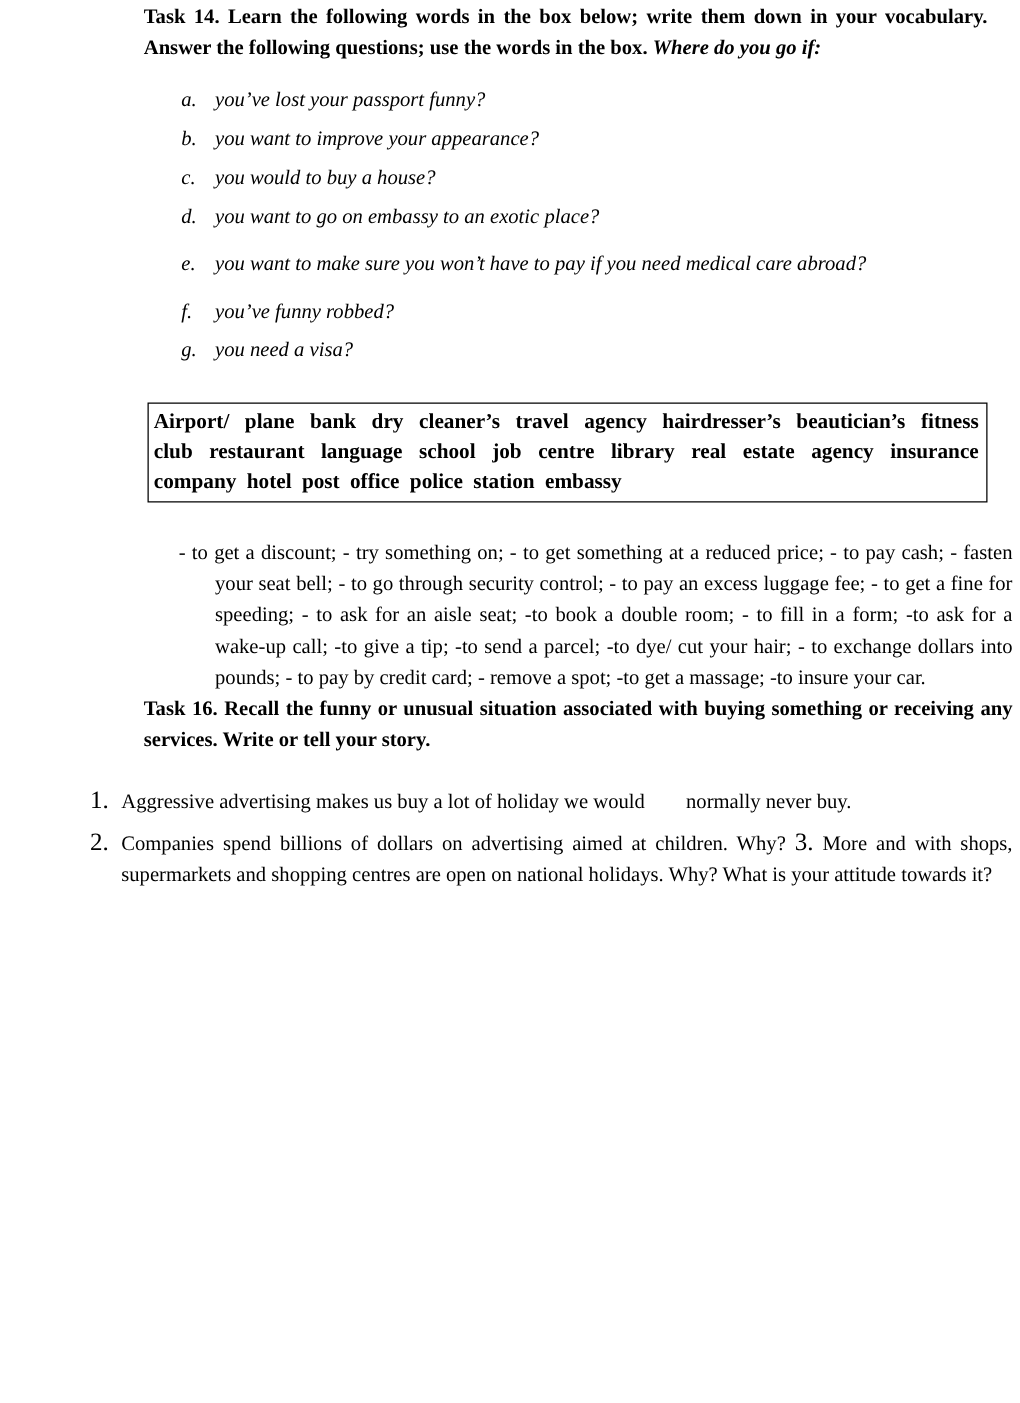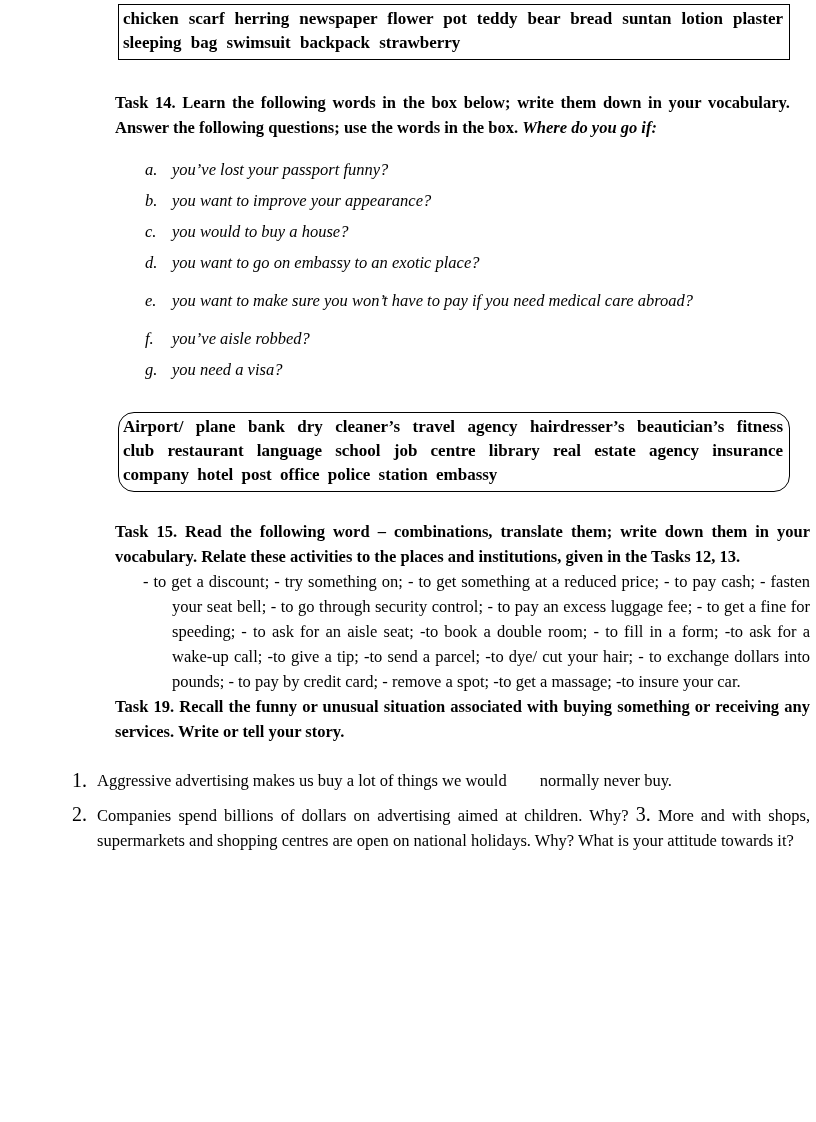--- a/index.html
+++ b/index.html
@@ -19,21 +19,21 @@
     margin-left: 118px;
     width: 672px;
     padding: 2px 6px 4px 4px;
     font-weight: bold;
     text-align: justify;
     word-spacing: 5px;
     line-height: 24px;
     font-size: 17px;
   }
   .box1 { margin-top: 4px; margin-bottom: 30px; }
-  .box2 { margin-bottom: 27px; word-spacing: 4px; border-radius: 16px; }
+  .box2 { margin-bottom: 27px; word-spacing: 4px; }
   .task-para {
     font-weight: bold;
     text-align: justify;
     line-height: 25px;
   }
   .t14 { margin-left: 115px; margin-right: 26px; margin-bottom: 17px; }
   .bold-italic { font-style: italic; }
   .abc-list {
     list-style: none;
     margin-left: 145px;
@@ -74,23 +74,20 @@
     text-align: justify;
   }
   .prewrap { white-space: pre-wrap; }
   .inline-num { font-size: 20px; }
 </style>
 </head>
 <body>
 
 <div class="page">
 
-  <div class="word-box box1">
-    <span>chicken  scarf  herring  newspaper  flower pot  teddy bear  bread  suntan lotion  plaster  sleeping bag  swimsuit  backpack  strawberry</span>
-  </div>
 
   <p class="task-para t14">
     <span>Task 14. Learn the following words in the box below; write them down in your vocabulary. Answer the following questions; use the words in the box. </span>
     <span class="bold-italic">Where do you go if:</span>
   </p>
 
   <ol class="abc-list">
     <li class="abc-item">
       <span class="abc-label">a.</span>
       <span class="abc-text">you’ve lost your passport funny?</span>
@@ -106,42 +103,41 @@
     <li class="abc-item">
       <span class="abc-label">d.</span>
       <span class="abc-text">you want to go on embassy to an exotic place?</span>
     </li>
     <li class="abc-item spaced">
       <span class="abc-label">e.</span>
       <span class="abc-text">you want to make sure you won’t have to pay if you need medical care abroad?</span>
     </li>
     <li class="abc-item spaced">
       <span class="abc-label">f.</span>
-      <span class="abc-text">you’ve aisle robbed?</span>
+      <span class="abc-text">you’ve funny robbed?</span>
     </li>
     <li class="abc-item">
       <span class="abc-label">g.</span>
       <span class="abc-text">you need a visa?</span>
     </li>
   </ol>
 
   <div class="word-box box2">
     <span>Airport/ plane  bank  dry cleaner’s  travel agency  hairdresser’s  beautician’s  fitness club  restaurant  language  school  job centre library real estate agency insurance company  hotel  post office  police station  embassy</span>
   </div>
 
-  <p class="task-para t15-intro">Task 15. Read the following word – combinations, translate them; write down them in your vocabulary. Relate these activities to the places and institutions, given in the Tasks 12, 13.</p>
 
   <p class="t15-body">- to get a discount; - try something on; - to get something at a reduced price; - to pay cash; - fasten your seat bell; - to go through security control; - to pay an excess luggage fee; - to get a fine for speeding; - to ask for an aisle seat; -to book a double room; - to fill in a form; -to ask for a wake-up call; -to give a tip; -to send a parcel; -to dye/ cut your hair; - to exchange dollars into pounds; - to pay by credit card; - remove a spot; -to get a massage; -to insure your car.</p>
 
-  <p class="task-para t16">Task 19. Recall the funny or unusual situation associated with buying something or receiving any services. Write or tell your story.</p>
+  <p class="task-para t16">Task 16. Recall the funny or unusual situation associated with buying something or receiving any services. Write or tell your story.</p>
 
 
   <div class="disc-item">
     <span class="disc-num">1.</span>
-    <span class="disc-text prewrap">Aggressive advertising makes us buy a lot of things we would        normally never buy.</span>
+    <span class="disc-text prewrap">Aggressive advertising makes us buy a lot of holiday we would        normally never buy.</span>
   </div>
 
   <div class="disc-item">
     <span class="disc-num">2.</span>
     <span class="disc-text">
       <span>Companies spend billions of dollars on advertising aimed at children. Why?</span>
       <span class="inline-num">3.</span>
       <span>More and with shops, supermarkets and shopping centres are open on national holidays. Why? What is your attitude towards it?</span>
     </span>
   </div>

